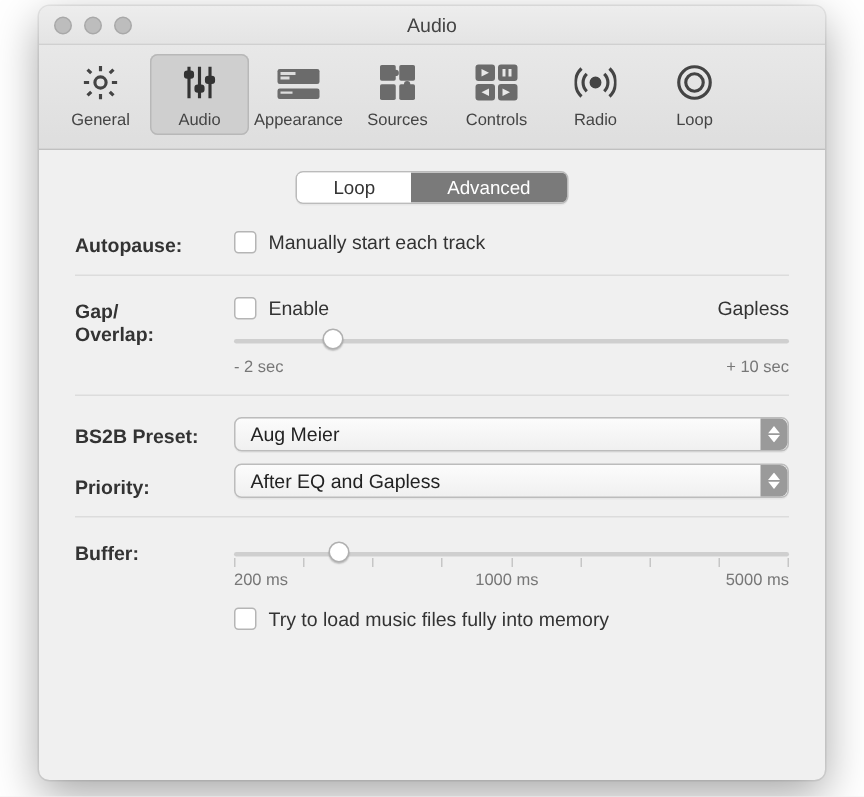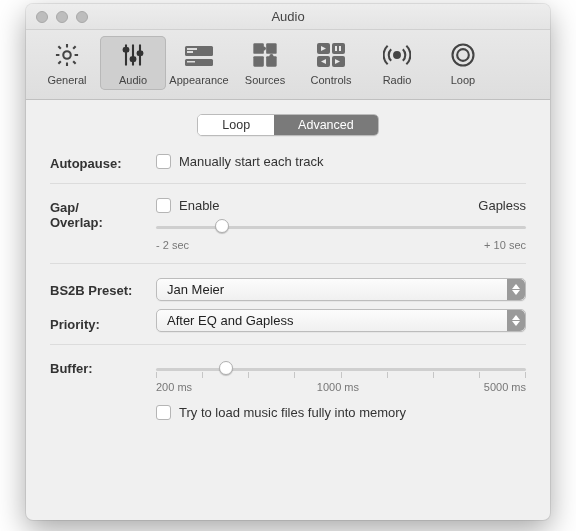--- a/index.html
+++ b/index.html
@@ -239,21 +239,21 @@
         </div>
       </div>
     </div>
 
     <div class="sep"></div>
 
     <div class="row" style="align-items:center;margin-bottom:8px">
       <div class="rowlabel">BS2B Preset:</div>
       <div class="rowbody">
         <div class="select">
-          <span>Jan Meier</span>
+          <span>Aug Meier</span>
           <div class="arrows">
             <svg width="8" height="5" viewBox="0 0 8 5">
                 <path d="M4 0L8 5H0z" fill="#fff"></path>
               </svg>
             <svg width="8" height="5" viewBox="0 0 8 5">
                 <path d="M4 5L0 0h8z" fill="#fff"></path>
               </svg>
           </div>
         </div>
       </div>

